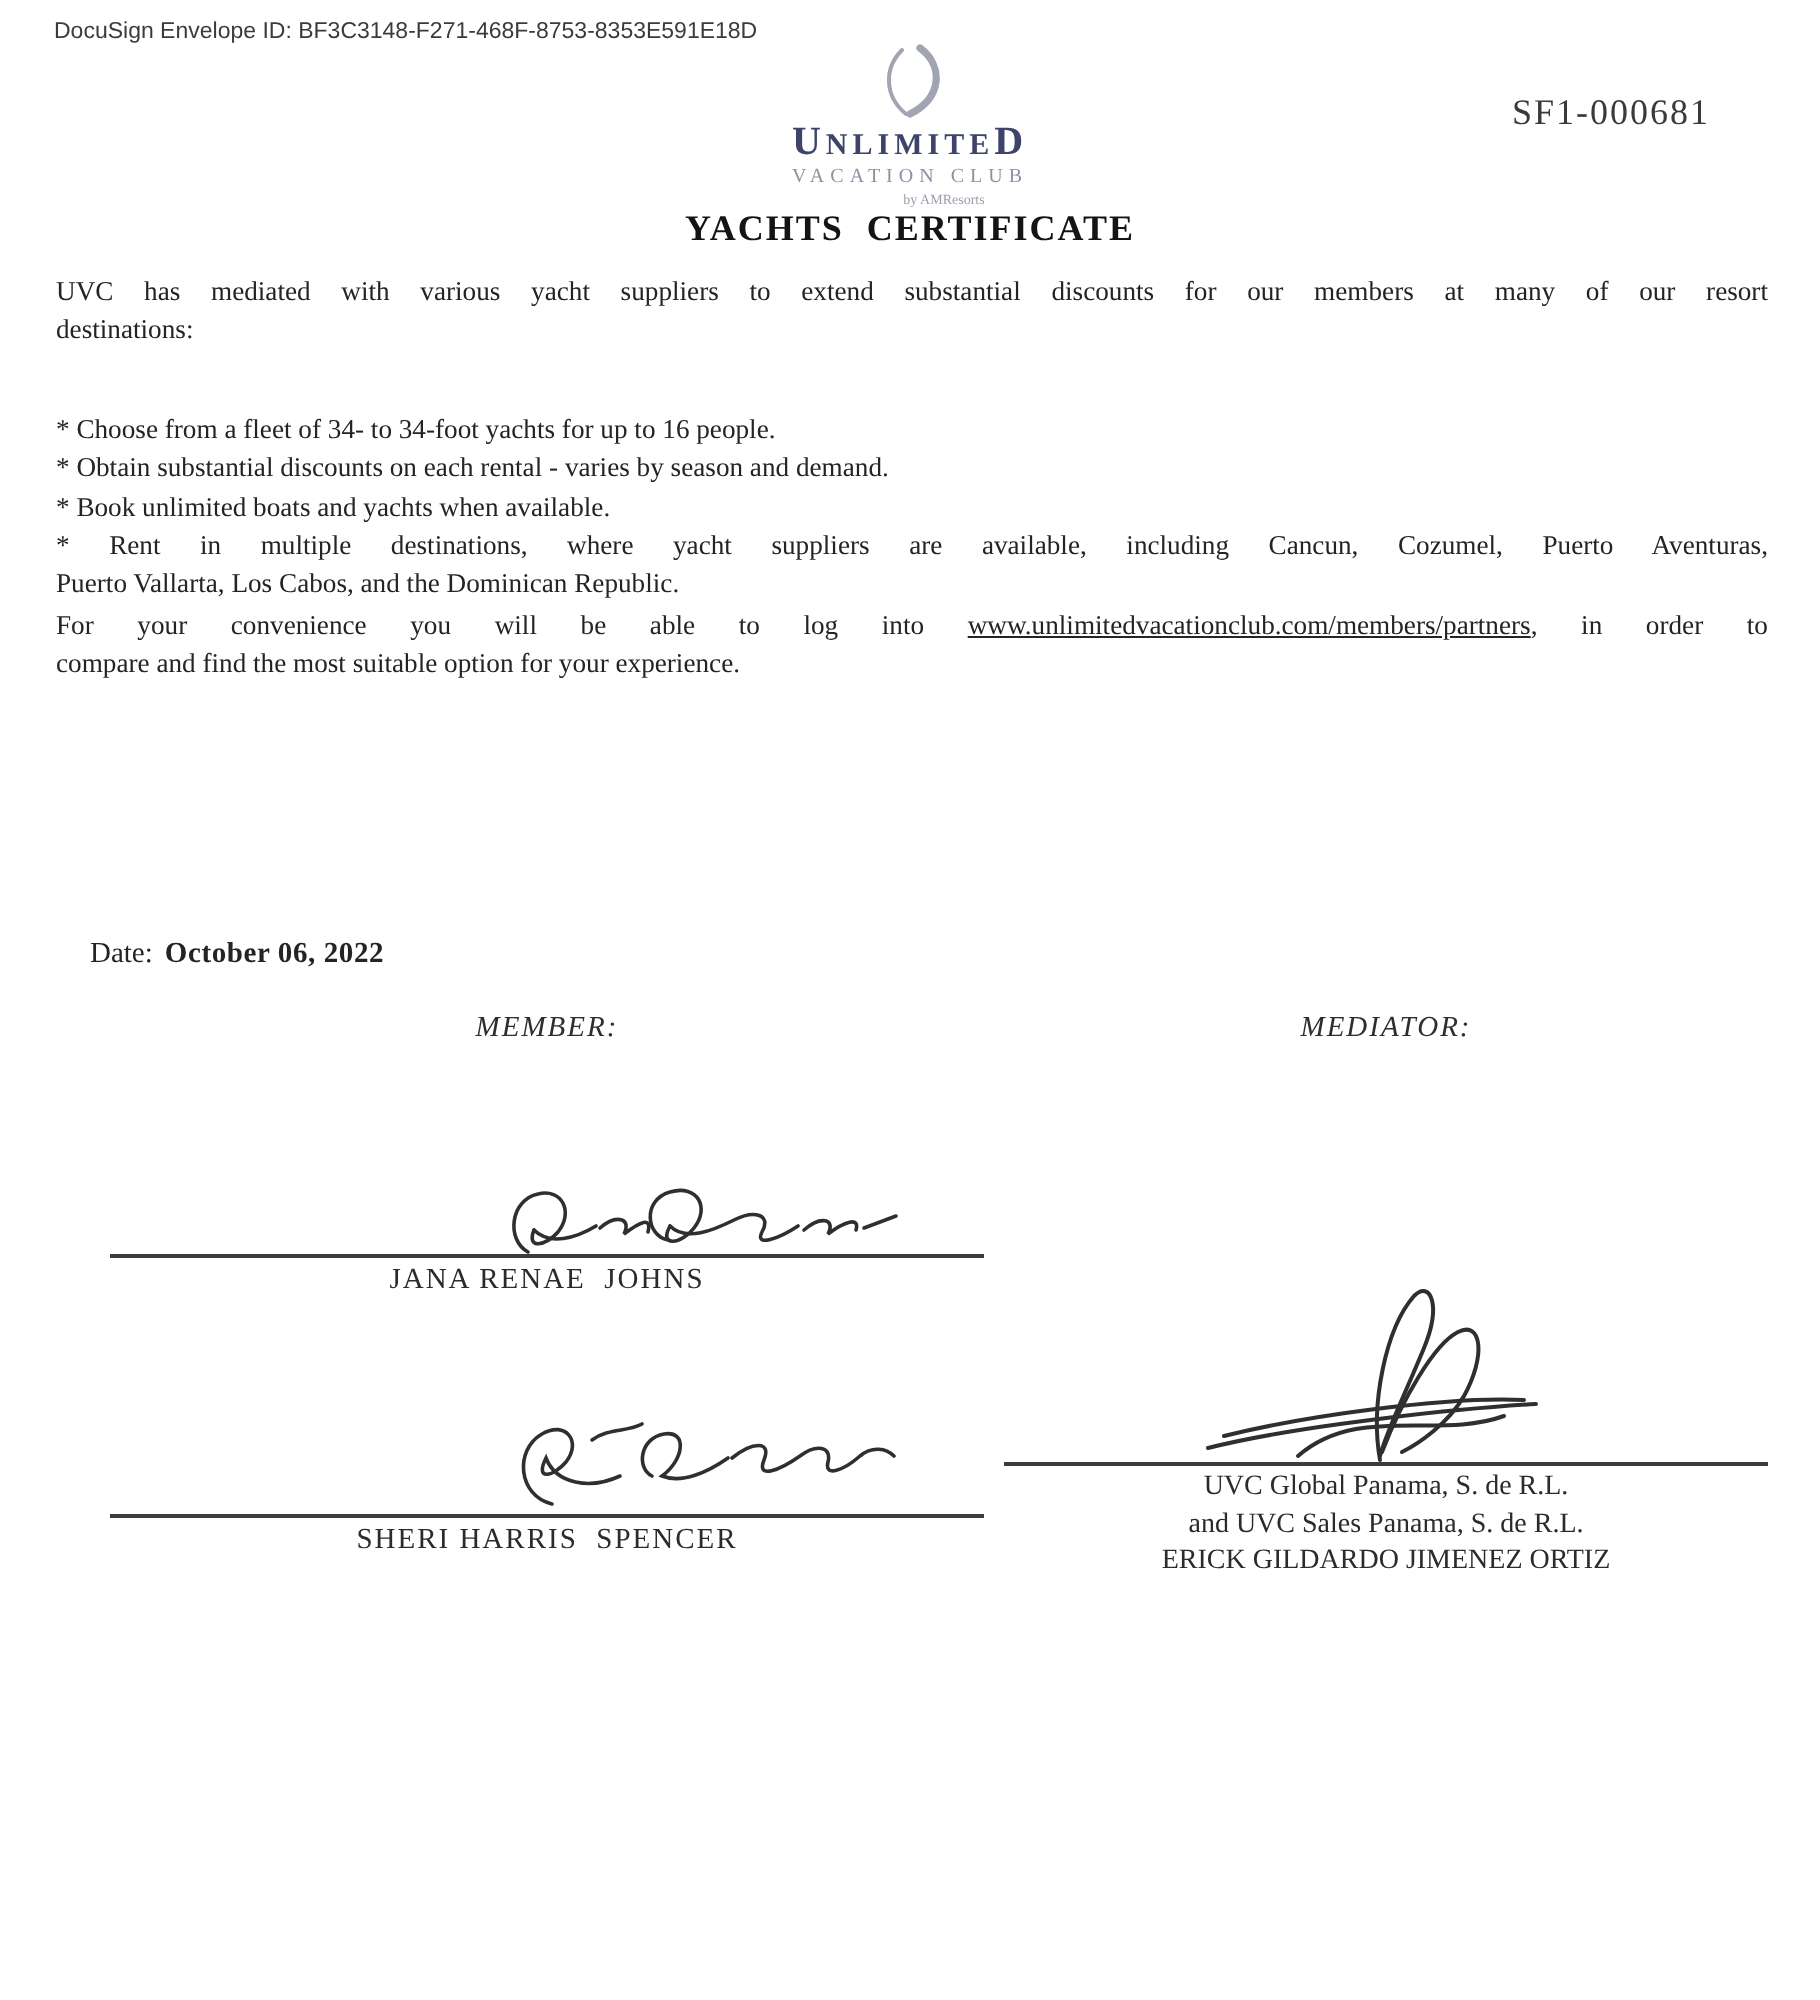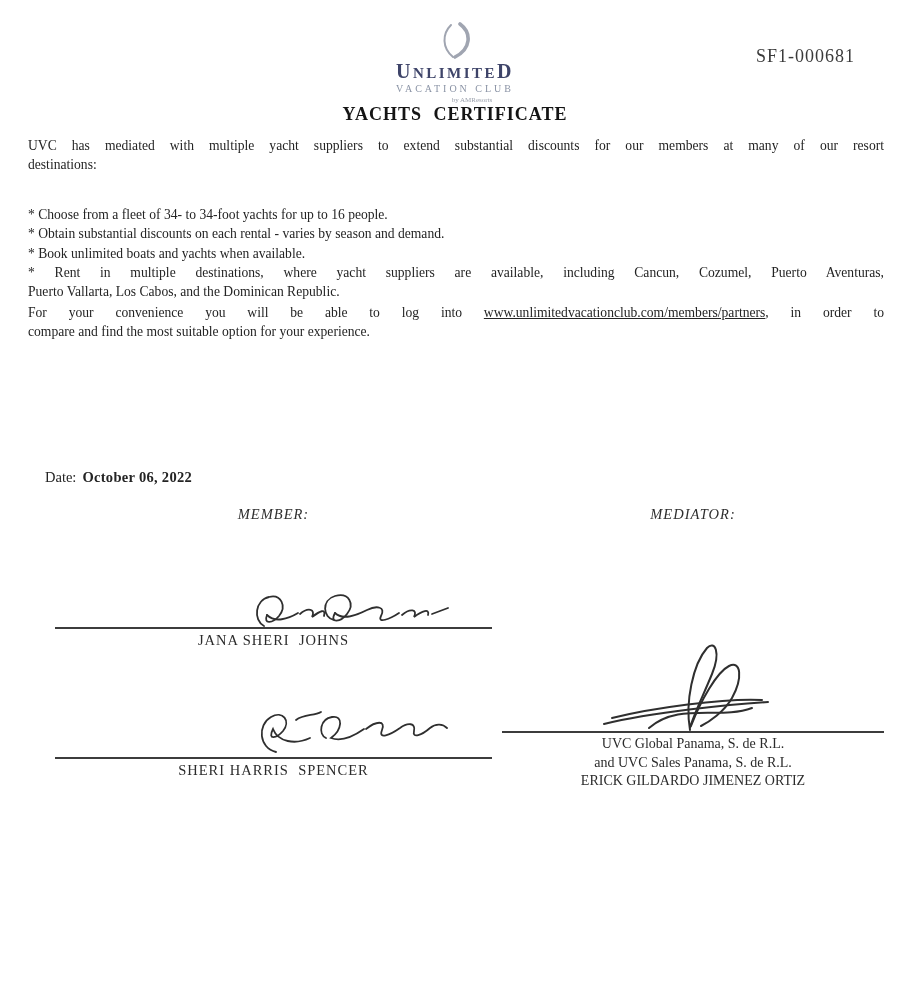--- a/index.html
+++ b/index.html
@@ -53,37 +53,38 @@
   .sig-img path{fill:none;stroke:#2f2f2f;stroke-linecap:round;}
   #mediator-block{position:absolute;left:502px;top:735px;width:382px;text-align:center;
     font-size:14px;line-height:18.5px;color:#2b2b2b;}
   #logo .mark path{fill:none;stroke:#a0a5b1;stroke-linecap:round;}
 </style>
 </head>
 <body>
 
 <div id="page">
 
+  <div id="docusign-id">DocuSign Envelope ID: BF3C3148-F271-468F-8753-8353E591E18D</div>
 
   <div id="logo">
     <svg class="mark" width="44" height="38" viewBox="0 0 44 38">
       <path d="M18,3 C9,12 9,26 20,35" stroke-width="2"></path>
       <path d="M27,2 C39,11 38,27 22,35" stroke-width="3.6"></path>
     </svg>
     <div class="brand"><span class="big">U</span><span class="mid">NLIMITE</span><span class="big">D</span></div>
     <div class="subtitle">VACATION CLUB</div>
     <div class="byline">by AMResorts</div>
   </div>
 
   <div id="sf-number">SF1-000681</div>
 
   <div id="title">YACHTS CERTIFICATE</div>
 
   <div id="intro" class="textblock">
-    <div class="just">UVC has mediated with multiple yacht suppliers to extend substantial discounts for our members at many of our resort</div>
+    <div class="just">UVC has mediated with various yacht suppliers to extend substantial discounts for our members at many of our resort</div>
     <div>destinations:</div>
   </div>
 
   <div id="bullets" class="textblock">
     <div>* Choose from a fleet of 34- to 34-foot yachts for up to 16 people.</div>
     <div>* Obtain substantial discounts on each rental - varies by season and demand.</div>
     <div>* Book unlimited boats and yachts when available.</div>
     <div>
       <div class="just">* Rent in multiple destinations, where yacht suppliers are available, including Cancun, Cozumel, Puerto Aventuras,</div>
       <div>Puerto Vallarta, Los Cabos, and the Dominican Republic.</div>
@@ -103,21 +104,21 @@
   <div id="mediator-label" class="sig-label">MEDIATOR:</div>
 
   <svg id="signature-jana" class="sig-img" width="215" height="40" viewBox="0 0 215 40">
     <path d="M24,35 C13,29 15,9 29,6 C41,3 47,15 39,25 C33,32 23,34 27,24" stroke-width="1.8"></path>
     <path d="M27,24 C35,32 48,28 58,22 M60,23 C68,16 76,18 72,26 C80,20 86,17 84,25" stroke-width="1.8"></path>
     <path d="M94,29 C83,27 81,9 95,5 C109,1 115,13 107,23 C101,31 89,33 95,22" stroke-width="1.8"></path>
     <path d="M95,22 C103,30 117,24 127,19 C137,14 146,16 141,25 C137,33 150,28 159,22" stroke-width="1.8"></path>
     <path d="M162,24 C170,17 178,18 174,26 C182,20 190,17 188,24 M192,23 L208,17" stroke-width="1.8"></path>
   </svg>
   <div id="member-line-1" class="sig-line"></div>
-  <div id="member-name-1" class="sig-name">JANA SHERI  JOHNS</div>
+  <div id="member-name-1" class="sig-name">JANA RENAE  JOHNS</div>
 
   <svg id="signature-sheri" class="sig-img" width="230" height="52" viewBox="0 0 230 52">
     <path d="M38,45 C21,41 19,18 33,10 C45,3 53,14 45,24 C39,31 29,34 35,22 C40,35 57,38 72,31" stroke-width="1.8"></path>
     <path d="M58,13 C66,7 76,9 83,5" stroke-width="1.8"></path>
     <path d="M88,31 C80,27 82,12 94,10 C106,8 104,23 93,31 C103,35 116,29 126,22" stroke-width="1.8"></path>
     <path d="M128,22 C138,14 148,13 144,23 C140,33 152,28 162,21 C170,15 178,16 176,24 C174,32 184,28 192,21 C198,16 205,17 209,21" stroke-width="1.8"></path>
   </svg>
   <div id="member-line-2" class="sig-line"></div>
   <div id="member-name-2" class="sig-name">SHERI HARRIS  SPENCER</div>
 

